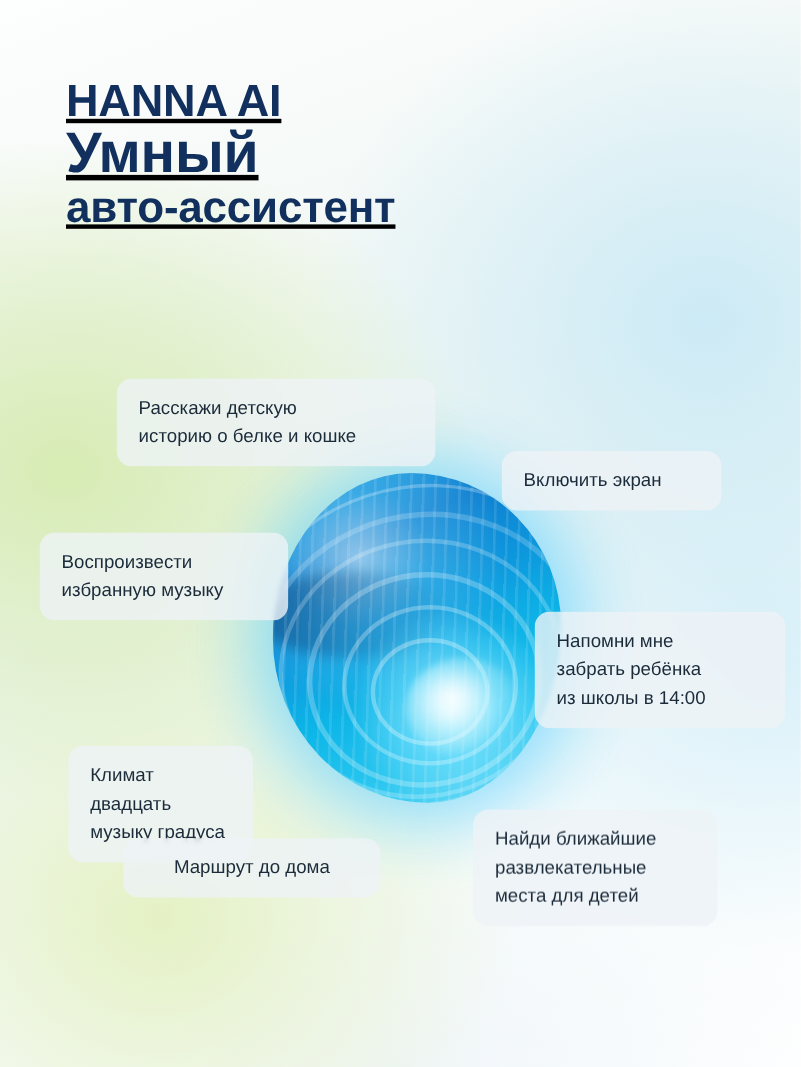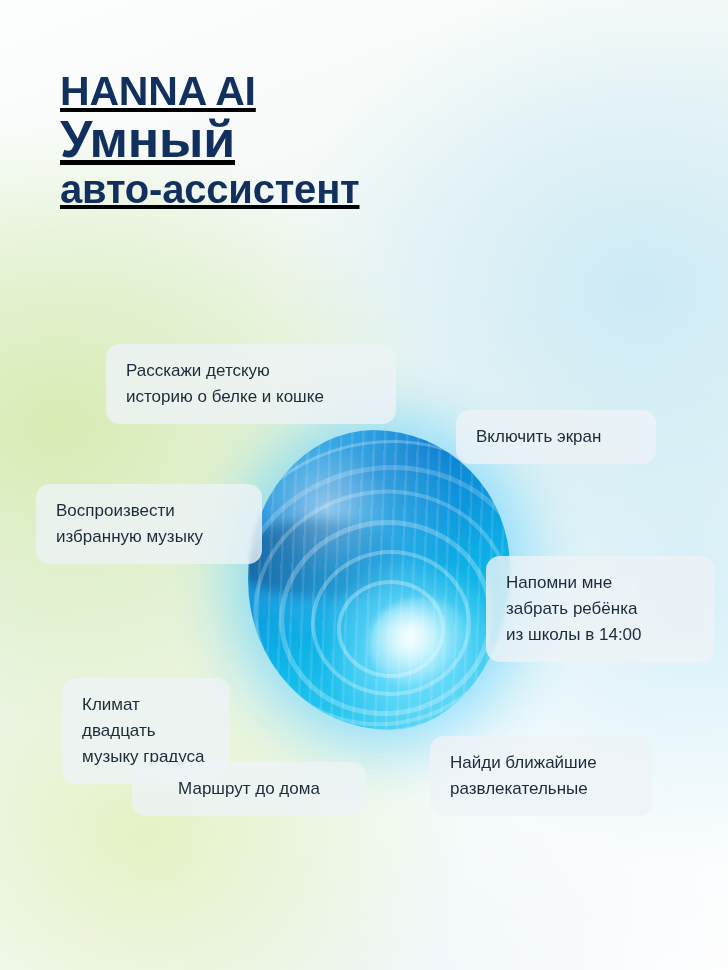--- a/index.html
+++ b/index.html
@@ -140,21 +140,21 @@
     color: #1b2b3a;
     font-size: 17px;
     line-height: 26px;
     backdrop-filter: blur(2px);
   }
   .chip.c1 { left: 106px; top: 344px;  width: 290px; }
   .chip.c2 { left: 456px; top: 410px;  width: 200px; }
   .chip.c3 { left: 36px;  top: 484px;  width: 226px; }
   .chip.c4 { left: 486px; top: 556px;  width: 228px; }
   .chip.c5 { left: 62px;  top: 644px;  width: 168px; margin-top: 34px; }
-  .chip.c6 { left: 132px; top: 762px;  width: 234px; text-align: center; }
+  .chip.c6 { left: 112px; top: 762px;  width: 234px; text-align: center; }
   .chip.c7 { left: 430px; top: 736px;  width: 222px; }
 
   .chip span { display: block; }
 </style>
 </head>
 <body>
 
 <div class="poster">
 
   <div class="headline">
@@ -203,15 +203,16 @@
     <span>музыку градуса</span>
   </div>
 
   <div class="chip c6">
     <span>Маршрут до дома</span>
   </div>
 
   <div class="chip c7">
     <span>Найди ближайшие</span>
     <span>развлекательные</span>
+    <span>места для детей</span>
   </div>
 
 </div>
 
 </body></html>

